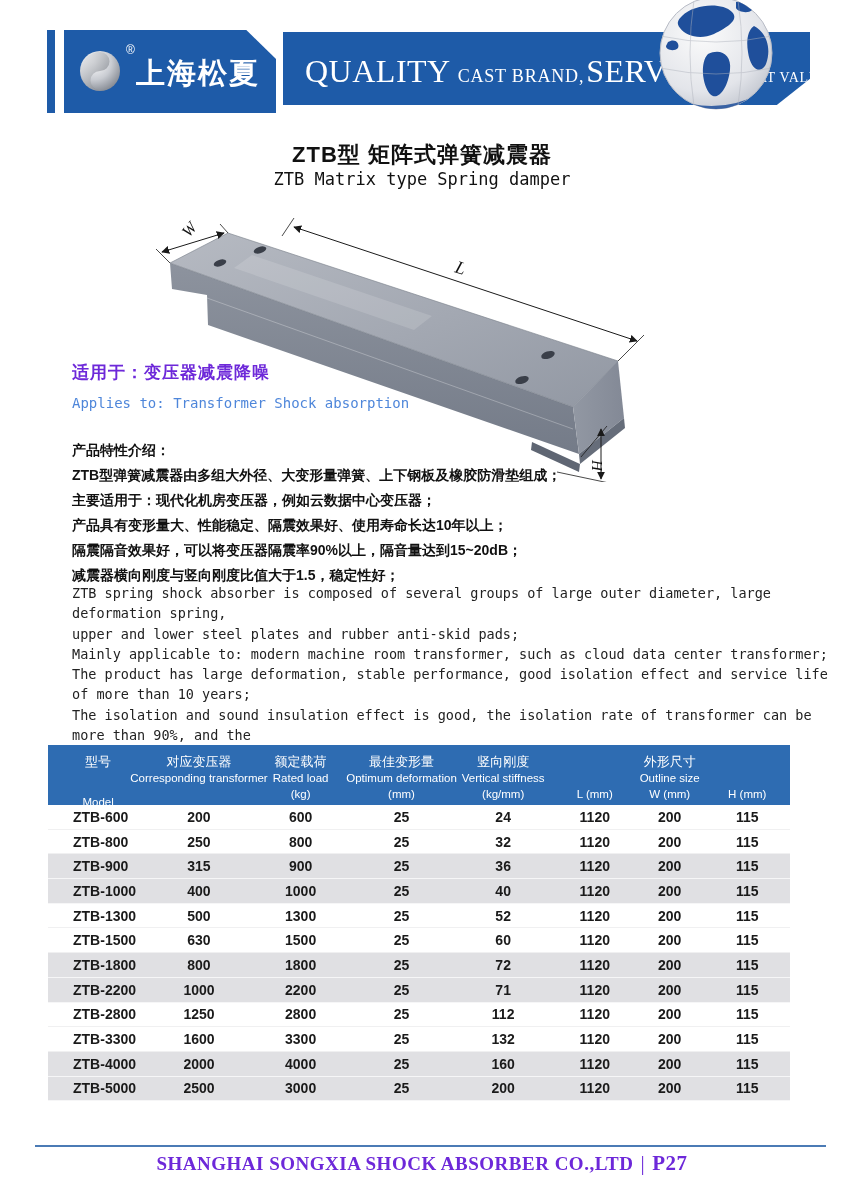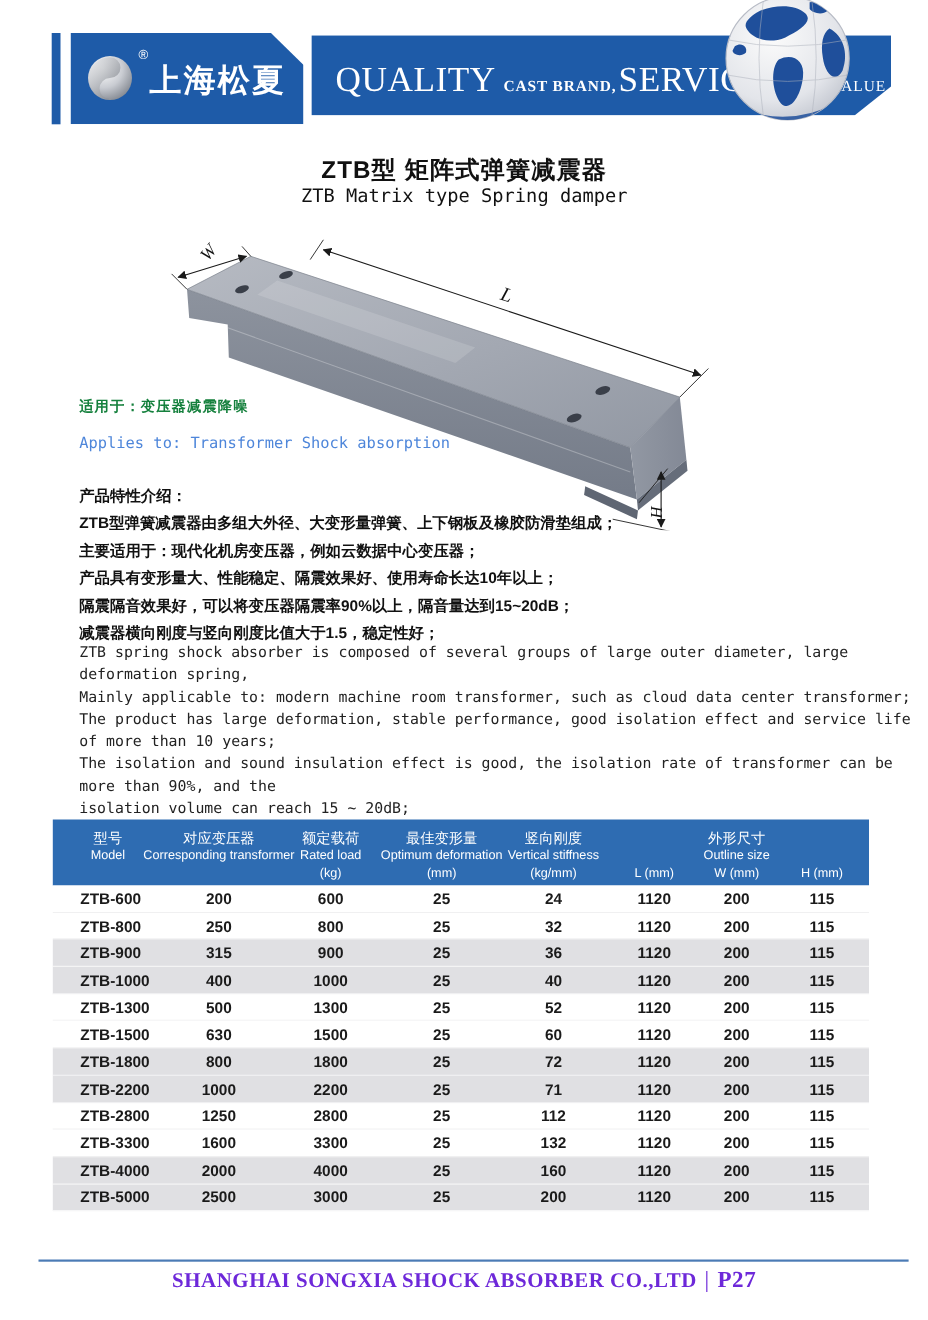--- a/index.html
+++ b/index.html
@@ -13,53 +13,53 @@
             clip-path:polygon(0 0,86% 0,100% 35%,100% 100%,0 100%);}
   .logo-sphere{position:absolute;left:14px;top:19px;width:44px;height:44px;}
   .reg-mark{position:absolute;left:62px;top:13px;color:#ffffff;font-size:12px;}
   .brand-cn{position:absolute;left:72px;top:24px;color:#ffffff;font-size:29px;font-weight:700;letter-spacing:2px;}
   .banner{position:absolute;left:283px;top:32px;width:527px;height:73px;background:#1e5ba8;
           clip-path:polygon(0 0,100% 0,100% 64%,93.7% 100%,0 100%);
           display:flex;align-items:baseline;padding:0;}
   .banner-inner{position:absolute;left:22px;top:50%;transform:translateY(-42%);white-space:nowrap;
           color:#fff;font-family:"Liberation Serif",serif;}
   .slogan-big{font-size:32px;letter-spacing:.5px;}
-  .slogan-small{font-size:14px;letter-spacing:.8px;margin:0 2px 0 7px;font-weight:bold;}
+  .slogan-small{font-size:18px;letter-spacing:.8px;margin:0 2px 0 7px;}
   .slogan-small2{font-size:14px;letter-spacing:.8px;margin-left:7px;}
   .globe{position:absolute;left:648px;top:-4px;width:136px;height:122px;}
 
   
   .title-cn{position:absolute;left:0;top:140px;width:844px;text-align:center;
             font-size:22px;font-weight:700;letter-spacing:1px;color:#111;}
   .title-en{position:absolute;left:0;top:169px;width:844px;text-align:center;
             font-size:17px;color:#111;}
 
   
   .figure{position:absolute;left:132px;top:210px;width:580px;height:272px;}
 
   
-  .applies-cn{position:absolute;left:72px;top:361px;font-size:13px;color:#15803d;font-weight:600;letter-spacing:1px;}
+  .applies-cn{position:absolute;left:72px;top:361px;font-size:17px;color:#6d28d9;font-weight:600;letter-spacing:1px;}
   .applies-en{position:absolute;left:72px;top:395px;font-size:14px;color:#4e86da;}
 
   
   .features-cn{position:absolute;left:72px;top:438px;width:700px;font-size:14px;font-weight:700;
                color:#111;line-height:25px;}
   .features-en{position:absolute;left:72px;top:583px;width:760px;font-size:13.5px;color:#222;line-height:20.3px;}
 
   
   .spec-table{position:absolute;left:48px;top:745px;width:742px;}
   .thead{display:flex;height:60px;background:#2e6cb2;color:#ffffff;}
   .th{display:flex;flex-direction:column;justify-content:flex-start;align-items:center;padding-top:8px;box-sizing:border-box;}
   .h-cn{font-size:13px;height:18px;line-height:18px;white-space:nowrap;}
   .h-en{font-size:11.5px;height:16px;line-height:15px;white-space:nowrap;}
   .h-unit{font-size:11.5px;height:15px;line-height:14px;white-space:nowrap;}
   .tr{display:flex;height:24.7px;align-items:center;background:#ffffff;border-bottom:1px solid rgba(160,160,170,.16);box-sizing:border-box;}
   .tr.shaded{background:#e0e0e3;border-bottom:1px solid rgba(255,255,255,.7);}
   .td{font-size:14px;font-weight:700;color:#1a1a1a;text-align:center;}
-  .c1{width:13.5%;} .c2{width:13.7%;} .c3{width:13.7%;} .c4{width:13.5%;}
+  .c1{width:13.5%;gap:24px;} .c2{width:13.7%;} .c3{width:13.7%;} .c4{width:13.5%;}
   .c5{width:13.9%;} .c6{width:10.8%;} .c7{width:9.4%;} .c8{width:11.5%;}
   .td.c1{text-align:left;padding-left:25px;box-sizing:border-box;}
 
   
   .footer-line{position:absolute;left:35px;top:1145px;width:791px;height:2px;background:#4b7bb5;}
   .footer{position:absolute;left:0;top:1151px;width:844px;text-align:center;color:#6d28d9;
           font-family:"Liberation Serif",serif;font-weight:700;font-size:19px;letter-spacing:.5px;}
   .footer .sep{font-weight:400;padding:0 7px;font-size:21px;}
   .footer .pg{font-size:21px;}
 </style>
@@ -185,20 +185,21 @@
     <div>产品特性介绍：</div>
     <div>ZTB型弹簧减震器由多组大外径、大变形量弹簧、上下钢板及橡胶防滑垫组成；</div>
     <div>主要适用于：现代化机房变压器，例如云数据中心变压器；</div>
     <div>产品具有变形量大、性能稳定、隔震效果好、使用寿命长达10年以上；</div>
     <div>隔震隔音效果好，可以将变压器隔震率90%以上，隔音量达到15~20dB；</div>
     <div>减震器横向刚度与竖向刚度比值大于1.5，稳定性好；</div>
   </div>
 
   <div class="features-en mono">
     <div>ZTB spring shock absorber is composed of several groups of large outer diameter, large deformation spring,</div>
+    <div>upper and lower steel plates and rubber anti-skid pads;</div>
     <div>Mainly applicable to: modern machine room transformer, such as cloud data center transformer;</div>
     <div>The product has large deformation, stable performance, good isolation effect and service life of more than 10 years;</div>
     <div>The isolation and sound insulation effect is good, the isolation rate of transformer can be more than 90%, and the</div>
     <div>isolation volume can reach 15 ~ 20dB;</div>
     <div>The ratio of lateral stiffness to vertical stiffness is more than 1.5.</div>
   </div>
 
   <div class="spec-table">
     <div class="thead">
       <div class="th c1">

